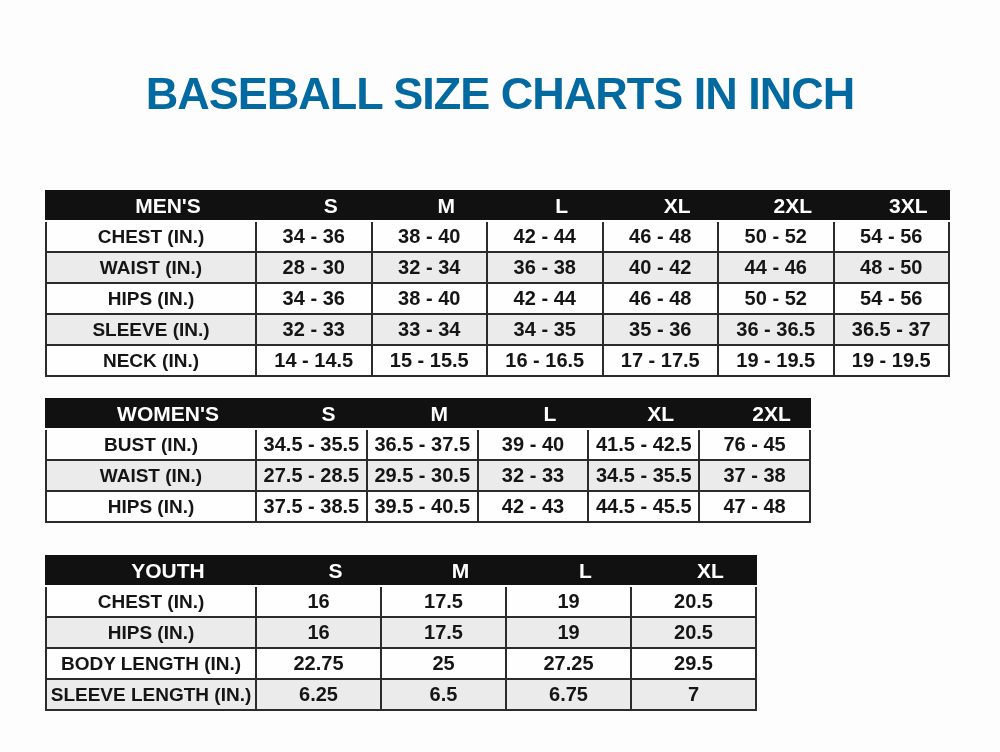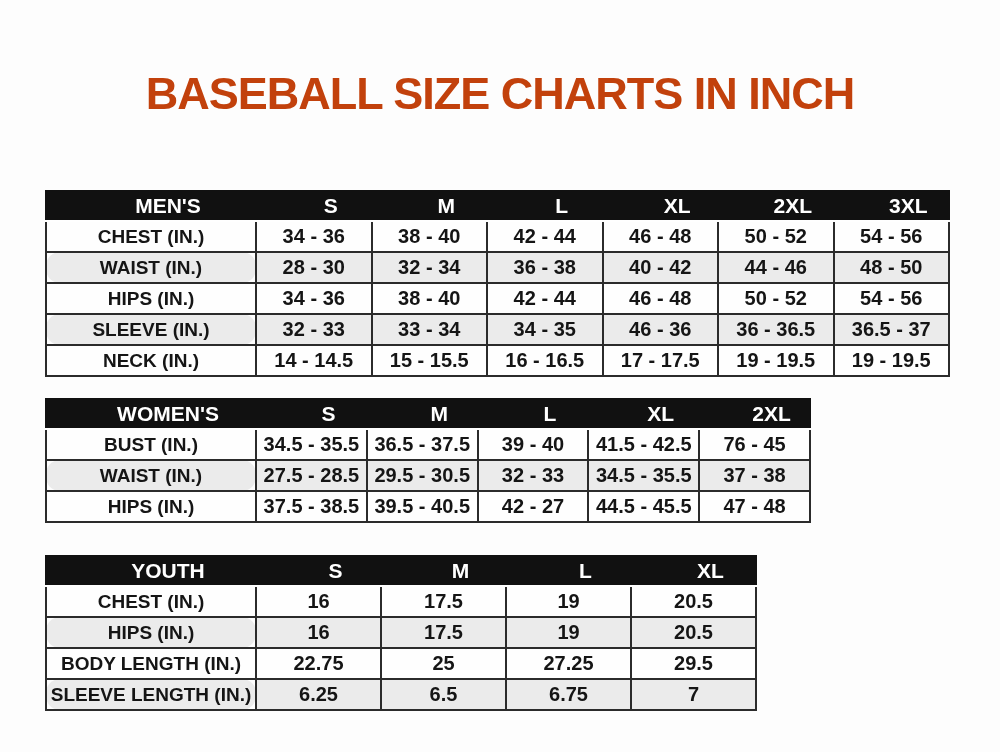--- a/index.html
+++ b/index.html
@@ -12,21 +12,21 @@
   }
   *{margin:0;padding:0;box-sizing:border-box;}
   html,body{background:var(--page-bg);}
   body{
     width:1000px;height:752px;position:relative;overflow:hidden;
     font-family:"Liberation Sans", sans-serif;
   }
   .page-title{
     position:absolute;top:68px;left:0;width:100%;
     text-align:center;font-size:45px;font-weight:bold;
-    letter-spacing:-1px;color:#c2410c;white-space:nowrap;
+    letter-spacing:-1px;color:#0369a1;white-space:nowrap;
   }
   table.size-table{
     position:absolute;border-collapse:collapse;table-layout:fixed;
     background:#fefefe;
   }
   #mens-table  {left:45px;top:190px;width:905px;}
   #womens-table{left:45px;top:398px;width:766px;}
   #youth-table {left:45px;top:555px;width:712px;}
   .size-table th{
     background:var(--header-bg);color:var(--header-text);
@@ -34,21 +34,21 @@
     border:2px solid var(--header-bg);border-bottom:2px solid #ffffff;
     white-space:nowrap;
     padding-left:34px;
   }
   .size-table td{
     border:2px solid var(--border-color);
     font-size:20px;font-weight:bold;color:var(--text-color);
     height:31px;text-align:center;vertical-align:middle;
     white-space:nowrap;background:#fefefe;
   }
-  .size-table td:first-child{font-size:19px;border-radius:14px;}
+  .size-table td:first-child{font-size:19px;}
   .size-table tbody tr:nth-child(even) td{background:var(--alt-row-bg);}
 </style>
 </head>
 <body>
 
 <div>
   <h1 class="page-title">BASEBALL SIZE CHARTS IN INCH</h1>
 
   <table id="mens-table" class="size-table">
       <colgroup>
@@ -97,21 +97,21 @@
           <td>42 - 44</td>
           <td>46 - 48</td>
           <td>50 - 52</td>
           <td>54 - 56</td>
         </tr>
         <tr>
           <td>SLEEVE (IN.)</td>
           <td>32 - 33</td>
           <td>33 - 34</td>
           <td>34 - 35</td>
-          <td>46 - 36</td>
+          <td>35 - 36</td>
           <td>36 - 36.5</td>
           <td>36.5 - 37</td>
         </tr>
         <tr>
           <td>NECK (IN.)</td>
           <td>14 - 14.5</td>
           <td>15 - 15.5</td>
           <td>16 - 16.5</td>
           <td>17 - 17.5</td>
           <td>19 - 19.5</td>
@@ -153,21 +153,21 @@
           <td>27.5 - 28.5</td>
           <td>29.5 - 30.5</td>
           <td>32 - 33</td>
           <td>34.5 - 35.5</td>
           <td>37 - 38</td>
         </tr>
         <tr>
           <td>HIPS (IN.)</td>
           <td>37.5 - 38.5</td>
           <td>39.5 - 40.5</td>
-          <td>42 - 27</td>
+          <td>42 - 43</td>
           <td>44.5 - 45.5</td>
           <td>47 - 48</td>
         </tr>
       </tbody>
     </table>
 
   <table id="youth-table" class="size-table">
       <colgroup>
         <col style="width: 210px;">
         <col>

